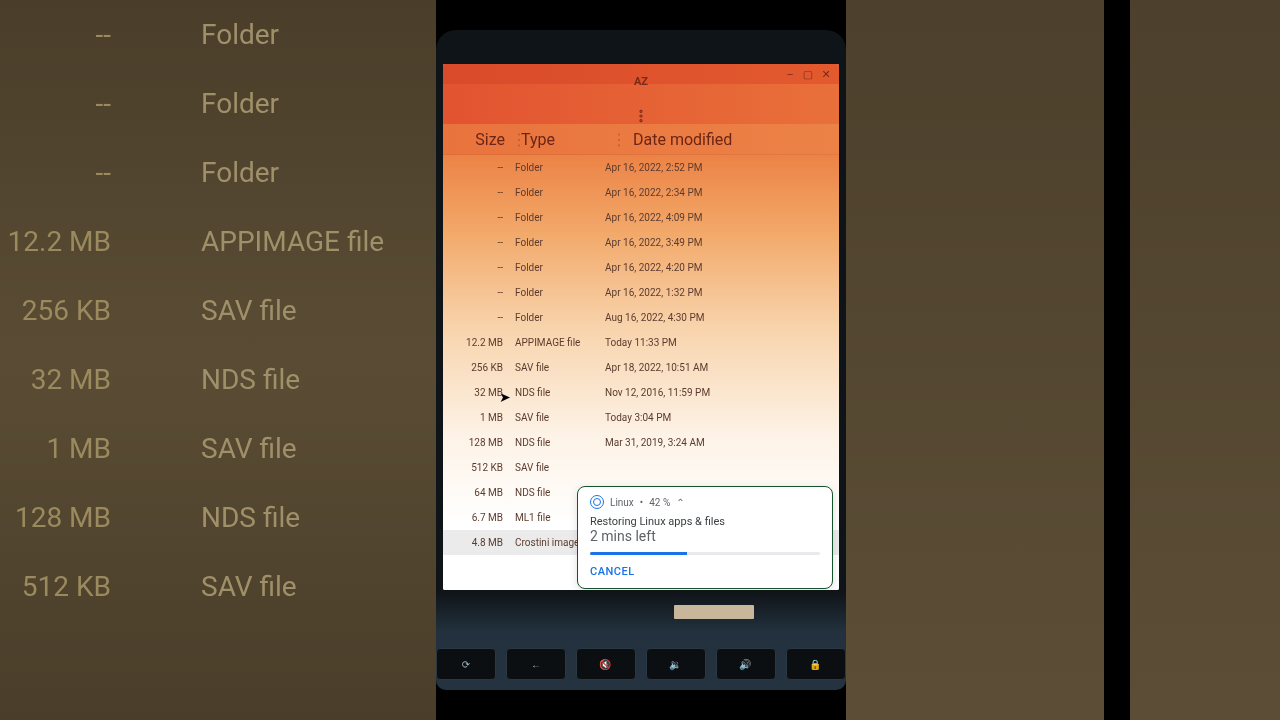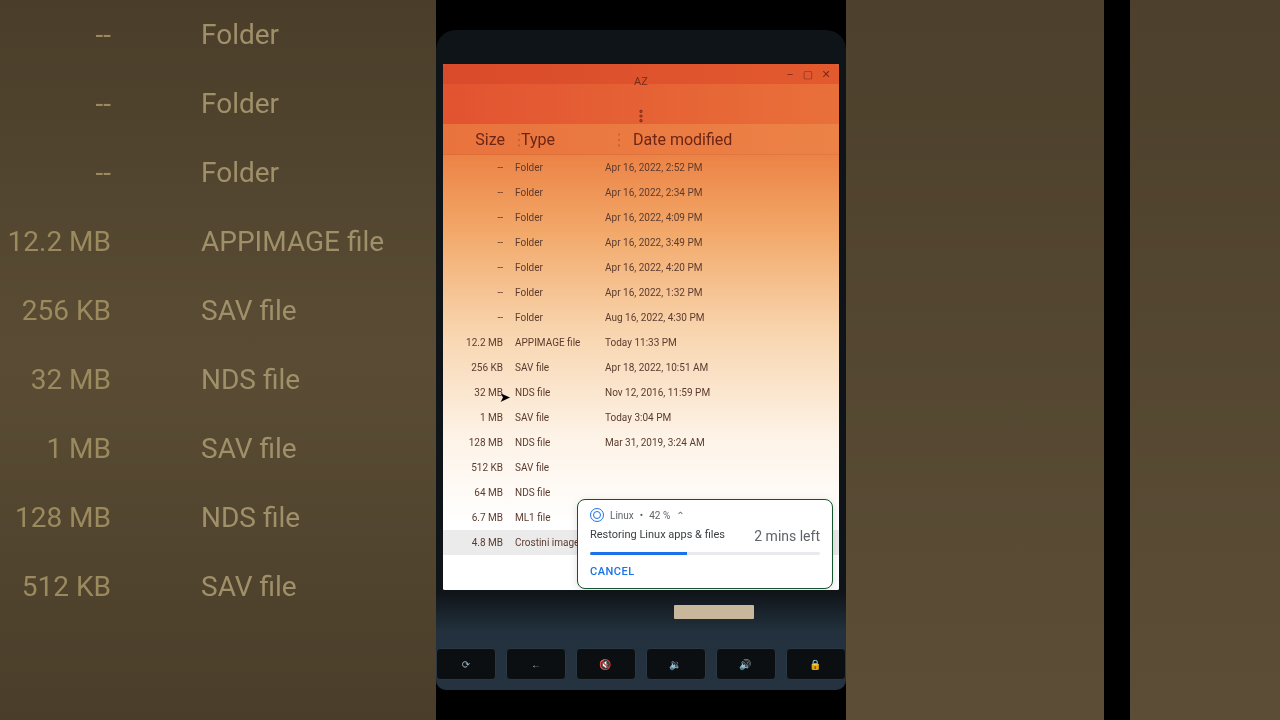--- a/index.html
+++ b/index.html
@@ -68,21 +68,21 @@
   .cursor{position:absolute;font-size:14px;color:#000;pointer-events:none; text-shadow:0 0 1px #fff;}
   
   .toast{
     position:absolute;right:6px;bottom:1px;width:230px;background:#fff;border:1px solid #14532d;border-radius:8px;
     box-shadow:0 2px 8px rgba(0,0,0,.12);padding:8px 12px 10px;font-size:11px;color:#3c4043;
   }
   .toast-head{display:flex;align-items:center;gap:6px;color:#5f6368;font-size:10px;}
   .toast-head .lin-icon{width:12px;height:12px;border:1.5px solid #1a73e8;border-radius:50%;display:inline-block;position:relative;}
   .toast-head .lin-icon::after{content:"";position:absolute;left:2px;top:2px;width:6px;height:6px;border:1.5px solid #1a73e8;border-radius:50%;}
   .toast-head .caret{color:#5f6368;}
-  .toast-title{margin-top:6px;display:flex;justify-content:space-between;color:#3c4043;}
+  .toast-title{margin-top:6px;display:flex;justify-content:space-between;color:#3c4043;flex-direction:column;}
   .toast-title .left{font-size:11px;}
   .toast-title .right{font-size:14px;color:#5f6368;}
   .progress{height:3px;background:#e8eaed;border-radius:2px;margin-top:8px;overflow:hidden;}
   .progress .bar{height:100%;background:#1a73e8;}
   .toast-actions{margin-top:10px;}
   .toast-actions .cancel{color:#1a73e8;font-size:11px;letter-spacing:.5px;font-weight:500;}
   
   .hinge{position:absolute;left:0;top:562px;width:410px;height:98px;background:linear-gradient(180deg,#0f1418 0%,#22313d 40%,#24333f 100%);border-radius:0 0 10px 10px;}
   .touch-notch{position:absolute;left:238px;top:575px;width:80px;height:14px;background:#c9b79b;border-radius:1px;}
   .keys{position:absolute;left:0;top:618px;width:410px;display:flex;gap:10px;justify-content:center;}
@@ -163,21 +163,21 @@
           <svg viewBox="0 0 24 24">
               <circle cx="10" cy="10" r="6"></circle>
               <path d="M15 15l5 5"></path>
             </svg>
         </span>
         <span class="tb-icon">
           <svg viewBox="0 0 24 24">
               <path d="M5 4v16M12 4v16M19 4v16"></path>
             </svg>
         </span>
-        <span class="tb-icon" style="font-size:11px;color:#7a2b17;font-weight:400;">AZ</span>
+        <span class="tb-icon" style="font-size:11px;color:#7a2b17;font-weight:700;">AZ</span>
         <span class="tb-icon">
           <svg viewBox="0 0 24 24" fill="#7a2b17" stroke="none">
               <circle cx="12" cy="5" r="1.6"></circle>
               <circle cx="12" cy="12" r="1.6"></circle>
               <circle cx="12" cy="19" r="1.6"></circle>
             </svg>
         </span>
       </div>
 
       <div class="headers">

